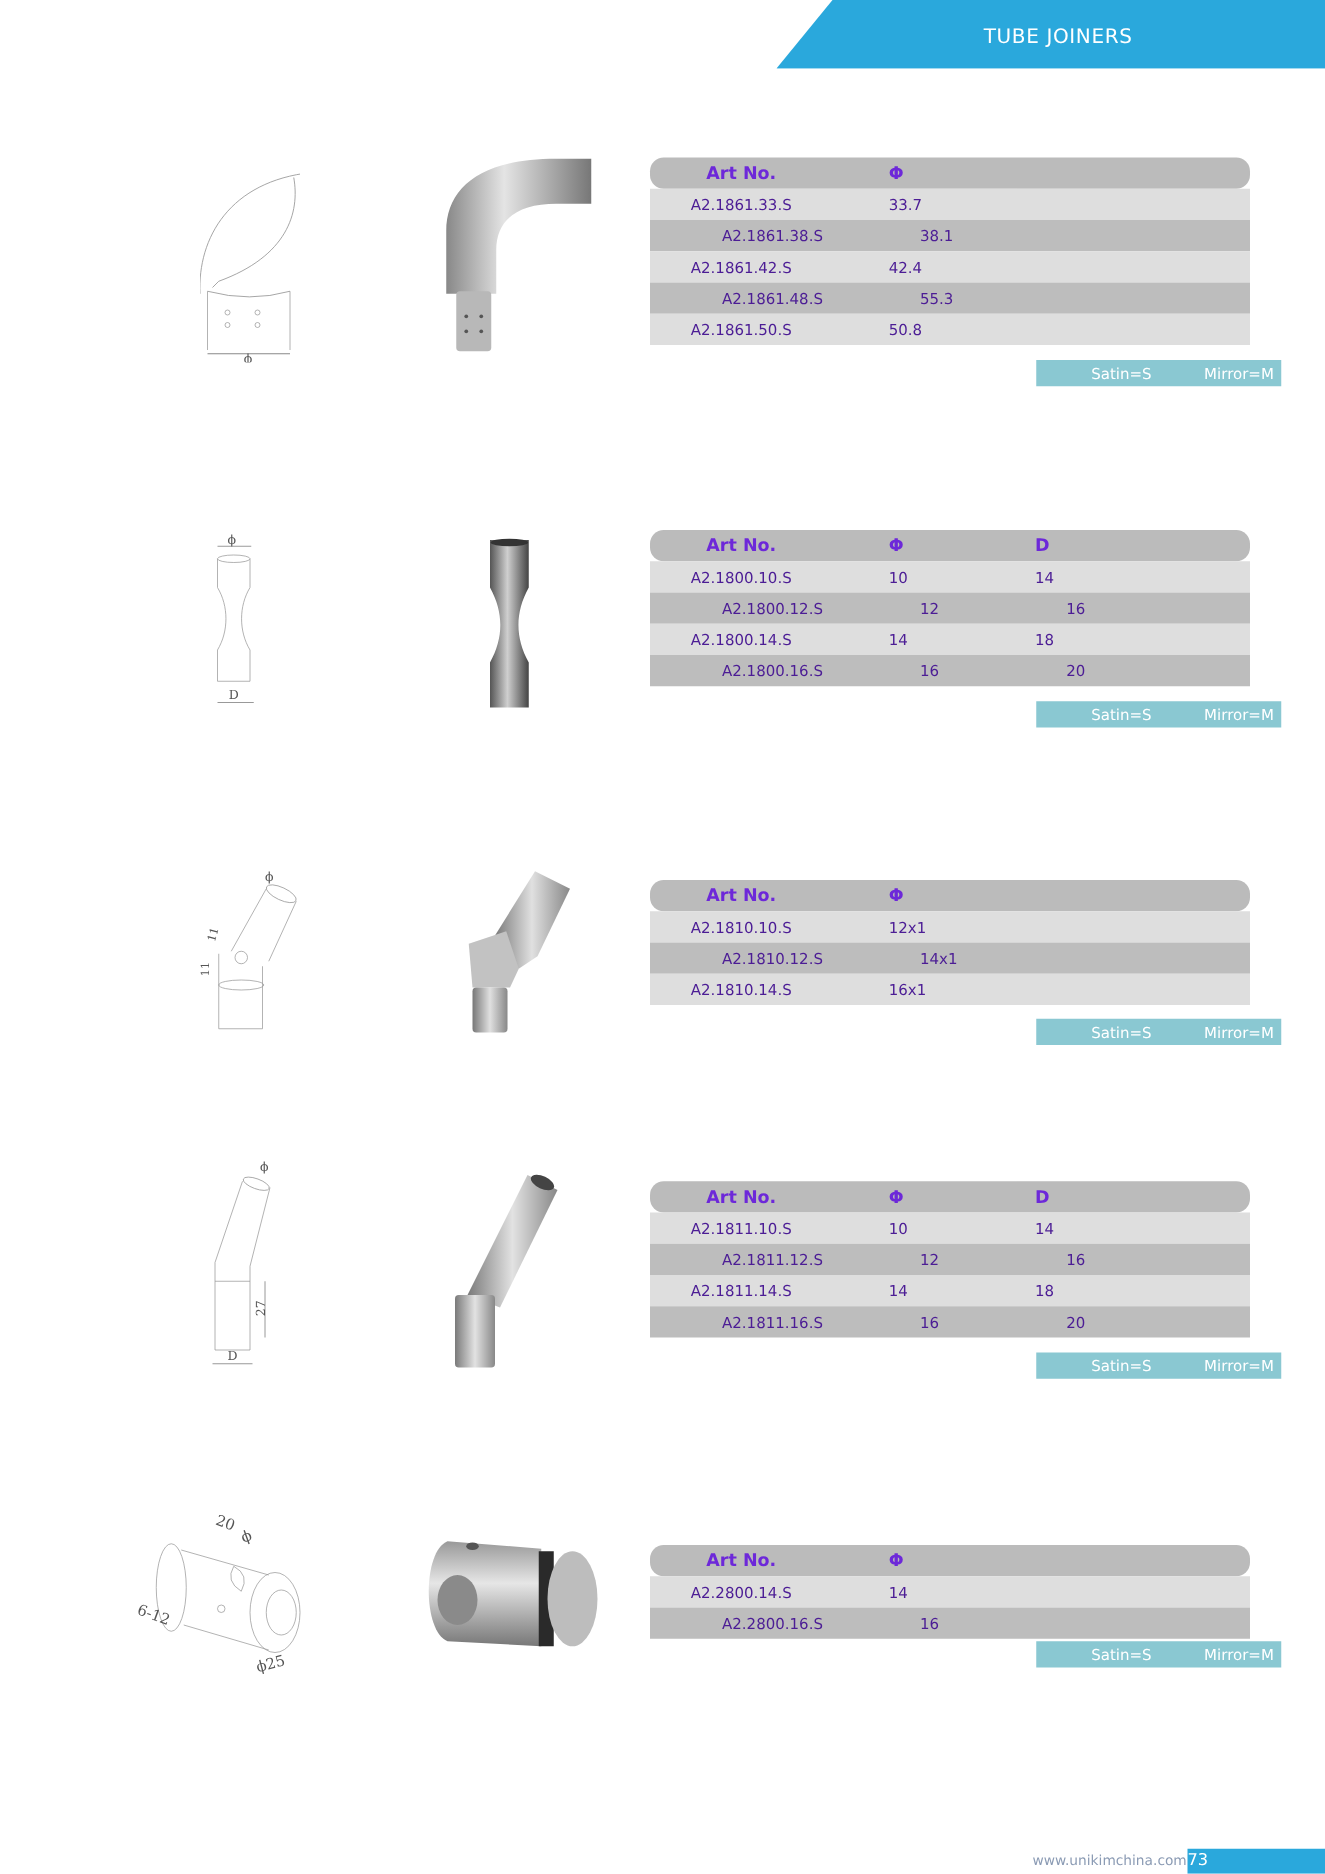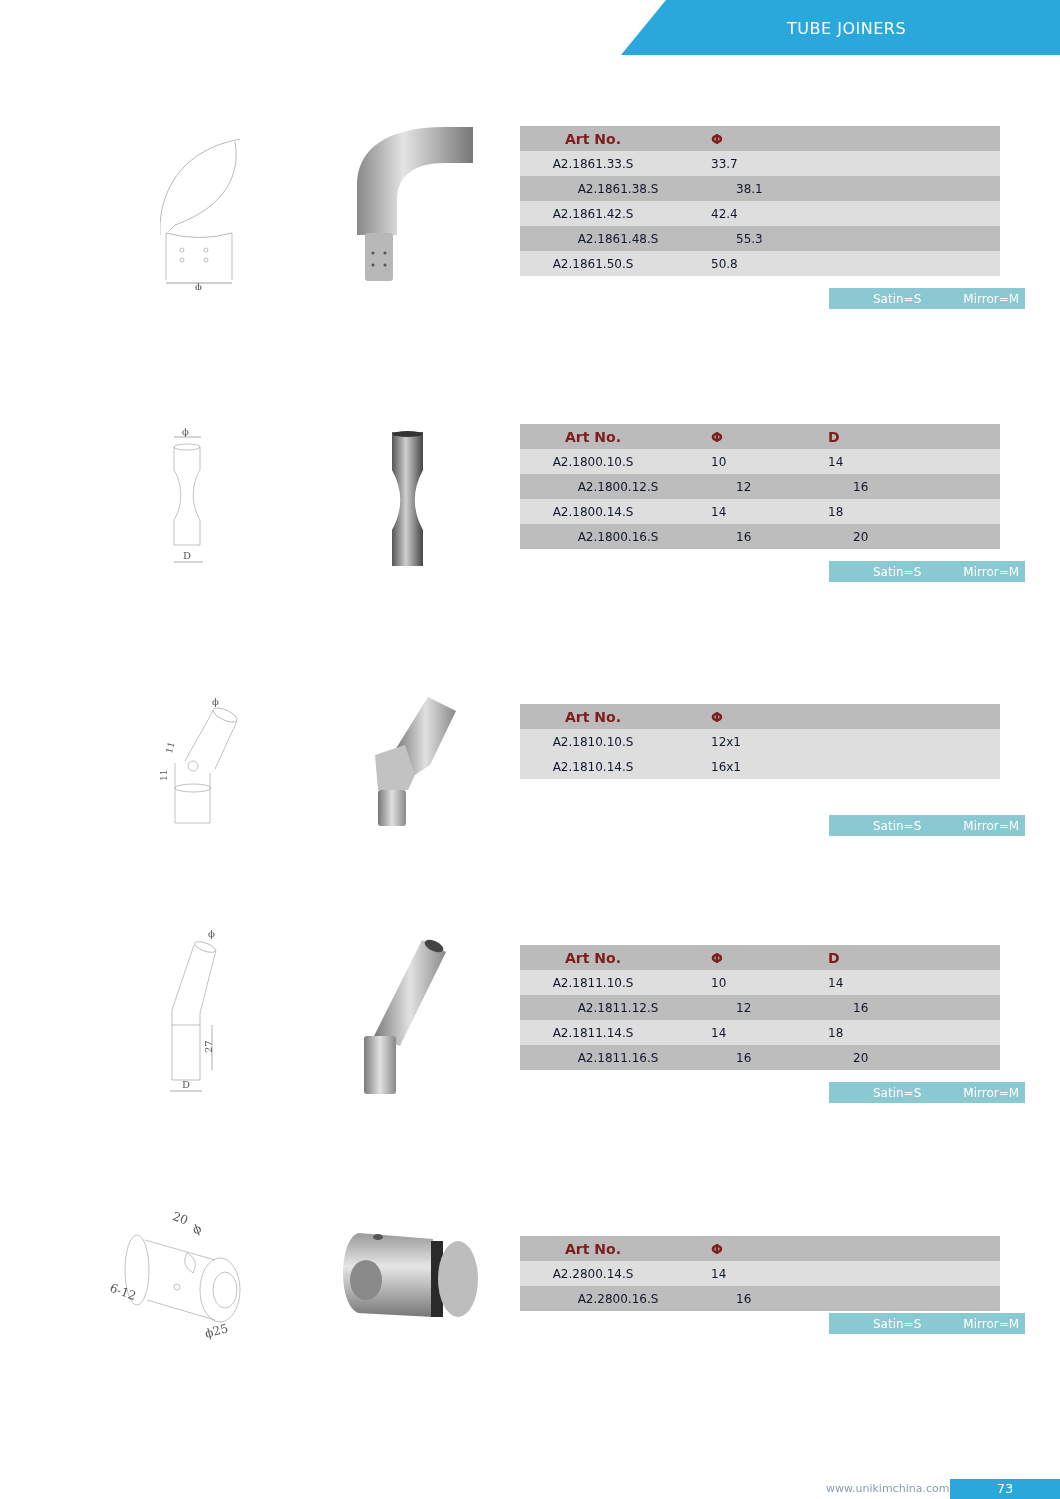--- a/index.html
+++ b/index.html
@@ -16,42 +16,42 @@
     position:absolute; top:19px; left:787px; color:#ffffff;
     font-family:"DejaVu Sans", sans-serif; font-size:16px; letter-spacing:0.5px;
     font-weight:normal;
   }
   .drawing { position:absolute; }
   .photo { position:absolute; }
   .spec-table {
     position:absolute; left:520px; width:480px; border-collapse:collapse;
     font-family:"DejaVu Sans", sans-serif;
   }
-  .spec-table .hdr { background:#bbbbbb; color:#7f1d1d; font-weight:bold; font-size:14px; }
-  .spec-table .row { font-size:12px; color:#0f172a; }
+  .spec-table .hdr { background:#bbbbbb; color:#6d28d9; font-weight:bold; font-size:14px;border-radius:11px; }
+  .spec-table .row { font-size:12px; color:#4c1d95; }
   .spec-table .row.odd { background:#dedede; }
   .spec-table .row.even { background:#bdbdbd;padding-left:25px; }
   .spec-table .r { display:flex; height:25px; align-items:center; }
   .c1 { width:146px; text-align:center; }
   .c2 { width:70px; padding-left:45px; text-align:left; }
   .c3 { width:100px; padding-left:47px; }
   .legend {
     position:absolute; left:829px; width:171px; height:21px; background:#8ac8d2;
     color:#ffffff; font-family:"DejaVu Sans", sans-serif; font-size:12px;
     display:flex; align-items:center;padding-left:25px;
   }
   .legend span.a { margin-left:19px; }
   .legend span.b { margin-left:42px; }
   .footer-url {
     position:absolute; top:1482px; left:826px; font-size:11px; color:#8b9bb4;
     font-family:"DejaVu Sans", sans-serif;
   }
   .footer-page {
     position:absolute; top:1479px; left:950px; width:110px; height:20px;
-    background:#2aa8dc; color:#ffffff; font-size:13px; text-align:center;
+    background:#2aa8dc; color:#ffffff; font-size:13px; 
     line-height:20px; font-family:"DejaVu Sans", sans-serif;
   }
   svg text { font-family:"DejaVu Serif", serif; }
 </style>
 </head>
 <body>
 
 <div class="header-banner"></div>
 <div class="header-title">TUBE JOINERS</div>
 
@@ -201,20 +201,24 @@
 </div>
 <div class="spec-table" style="top:704px;">
   <div class="r hdr">
       <span class="c1">Art No.</span>
       <span class="c2">Φ</span>
     </div>
   <div class="r row odd">
       <span class="c1">A2.1810.10.S</span>
       <span class="c2">12x1</span>
     </div>
+  <div class="r row even">
+      <span class="c1">A2.1810.12.S</span>
+      <span class="c2">14x1</span>
+    </div>
   <div class="r row odd">
       <span class="c1">A2.1810.14.S</span>
       <span class="c2">16x1</span>
     </div>
 </div>
 <div class="legend" style="top:815px;">
     <span class="a">Satin=S</span>
     <span class="b">Mirror=M</span>
   </div>
 

